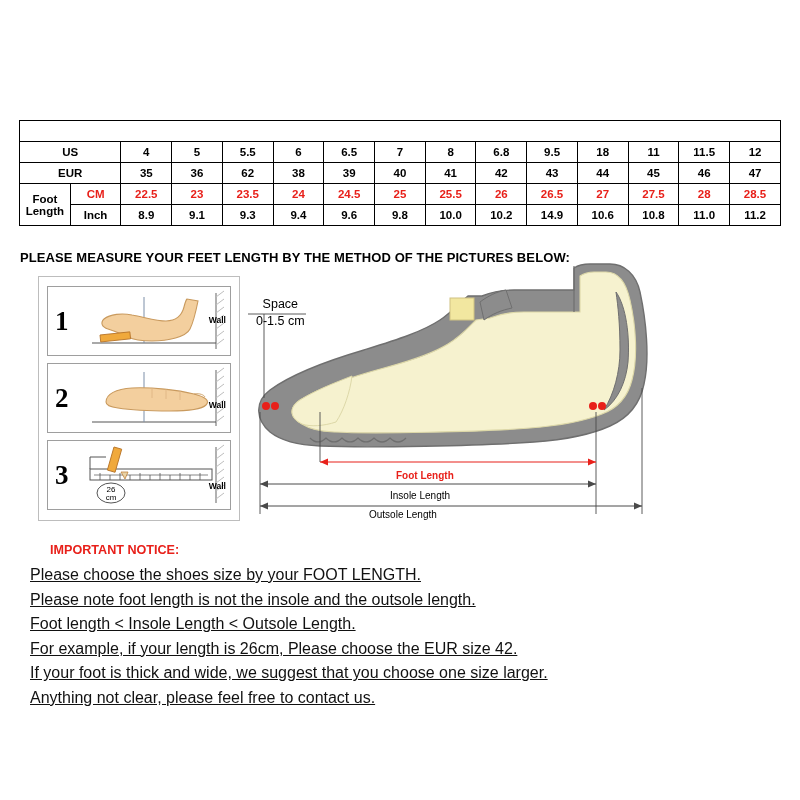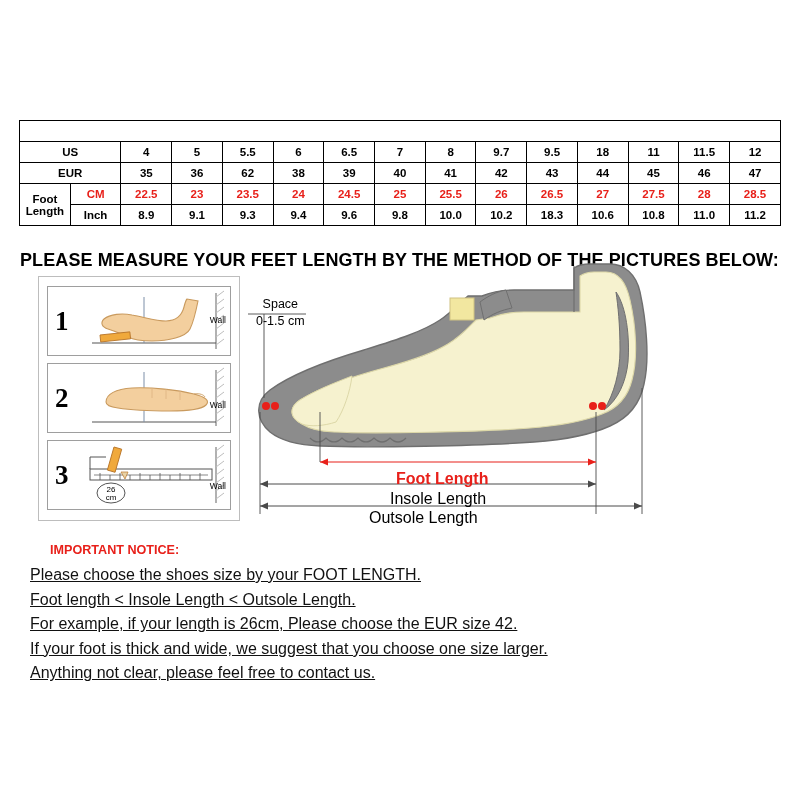--- a/index.html
+++ b/index.html
@@ -69,21 +69,21 @@
   }
   td.cm-val {
     color: #e8201a;
   }
 
   
   .measure-line {
     position: absolute;
     left: 20px;
     top: 226px;
-    font-size: 18px;
+    font-size: 13px;
     font-weight: bold;
     letter-spacing: 0.1px;
   }
 
   
   .steps {
     position: absolute;
     left: 38px;
     top: 252px;
     width: 200px;
@@ -109,21 +109,21 @@
     top: 50%;
     transform: translateY(-50%);
     font-size: 27px;
     font-weight: bold;
     font-family: "Liberation Serif", serif;
   }
   .wall-label {
     position: absolute;
     right: 4px;
     font-size: 8.5px;
-    font-weight: normal;
+    font-weight: bold;
     padding-left: 7px;
   }
   .step-svg {
     position: absolute;
     left: 0; top: 0;
   }
 
   
   .shoe-area {
     position: absolute;
@@ -135,21 +135,21 @@
   .space-label {
     position: absolute;
     left: 256px;
     top: 272px;
     font-size: 12.5px;
     line-height: 17px;
     text-align: center;
   }
   .dim-label {
     position: absolute;
-    font-size: 16px;
+    font-size: 10px;
     text-align: center;
   }
   .dim-foot {
     color: #e8201a;
     font-weight: bold;
     left: 396px;
     top: 446px;
   }
   .dim-insole {
     left: 390px;
@@ -196,21 +196,21 @@
       </tr>
       <tr>
         <td class="lbl" colspan="2">US</td>
         <td>4</td>
         <td>5</td>
         <td>5.5</td>
         <td>6</td>
         <td>6.5</td>
         <td>7</td>
         <td>8</td>
-        <td>9.7</td>
+        <td>6.8</td>
         <td>9.5</td>
         <td>18</td>
         <td>11</td>
         <td>11.5</td>
         <td>12</td>
       </tr>
       <tr>
         <td class="lbl" colspan="2">EUR</td>
         <td>35</td>
         <td>36</td>
@@ -246,21 +246,21 @@
       <tr>
         <td class="unit inch">Inch</td>
         <td>8.9</td>
         <td>9.1</td>
         <td>9.3</td>
         <td>9.4</td>
         <td>9.6</td>
         <td>9.8</td>
         <td>10.0</td>
         <td>10.2</td>
-        <td>18.3</td>
+        <td>14.9</td>
         <td>10.6</td>
         <td>10.8</td>
         <td>11.0</td>
         <td>11.2</td>
       </tr>
     </tbody>
       </table>
   </div>
 
   <div class="measure-line">PLEASE MEASURE YOUR FEET LENGTH BY THE METHOD OF THE PICTURES BELOW:</div>
@@ -447,19 +447,20 @@
     <span>0-1.5 cm</span>
   </div>
 
   <div class="dim-label dim-foot">Foot Length</div>
   <div class="dim-label dim-insole">Insole Length</div>
   <div class="dim-label dim-outsole">Outsole Length</div>
 
   <div class="notice-title">IMPORTANT NOTICE:</div>
   <div class="notice-lines">
     <div>Please choose the shoes size by your FOOT LENGTH.</div>
+    <div>Please note foot length is not the insole and the outsole length.</div>
     <div>Foot length &lt; Insole Length &lt; Outsole Length.</div>
     <div>For example, if your length is 26cm, Please choose the EUR size 42.</div>
     <div>If your foot is thick and wide, we suggest that you choose one size larger.</div>
     <div>Anything not clear, please feel free to contact us.</div>
   </div>
 
 </div>
 
 </body></html>

